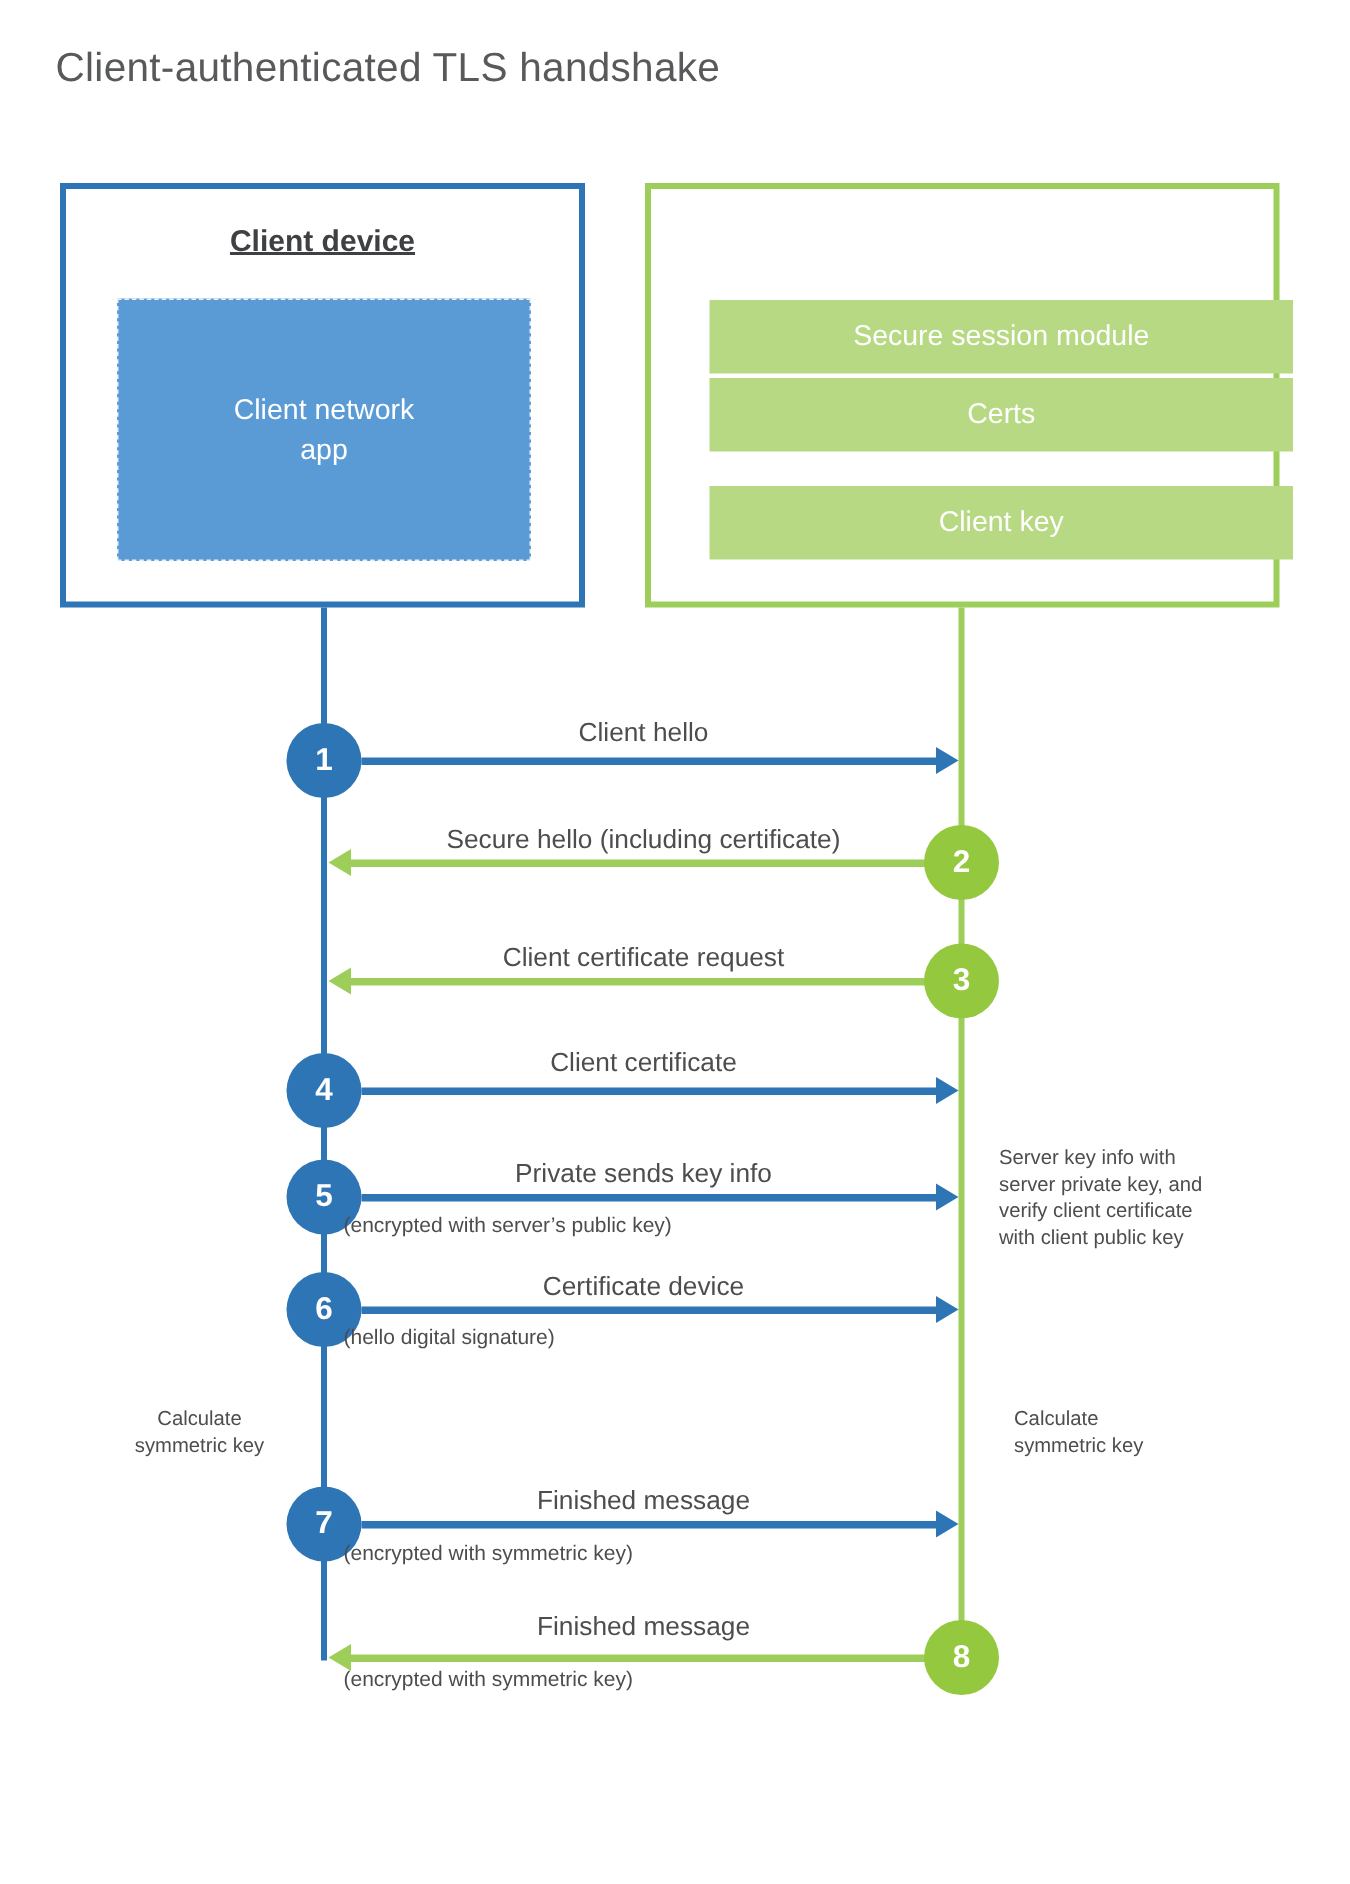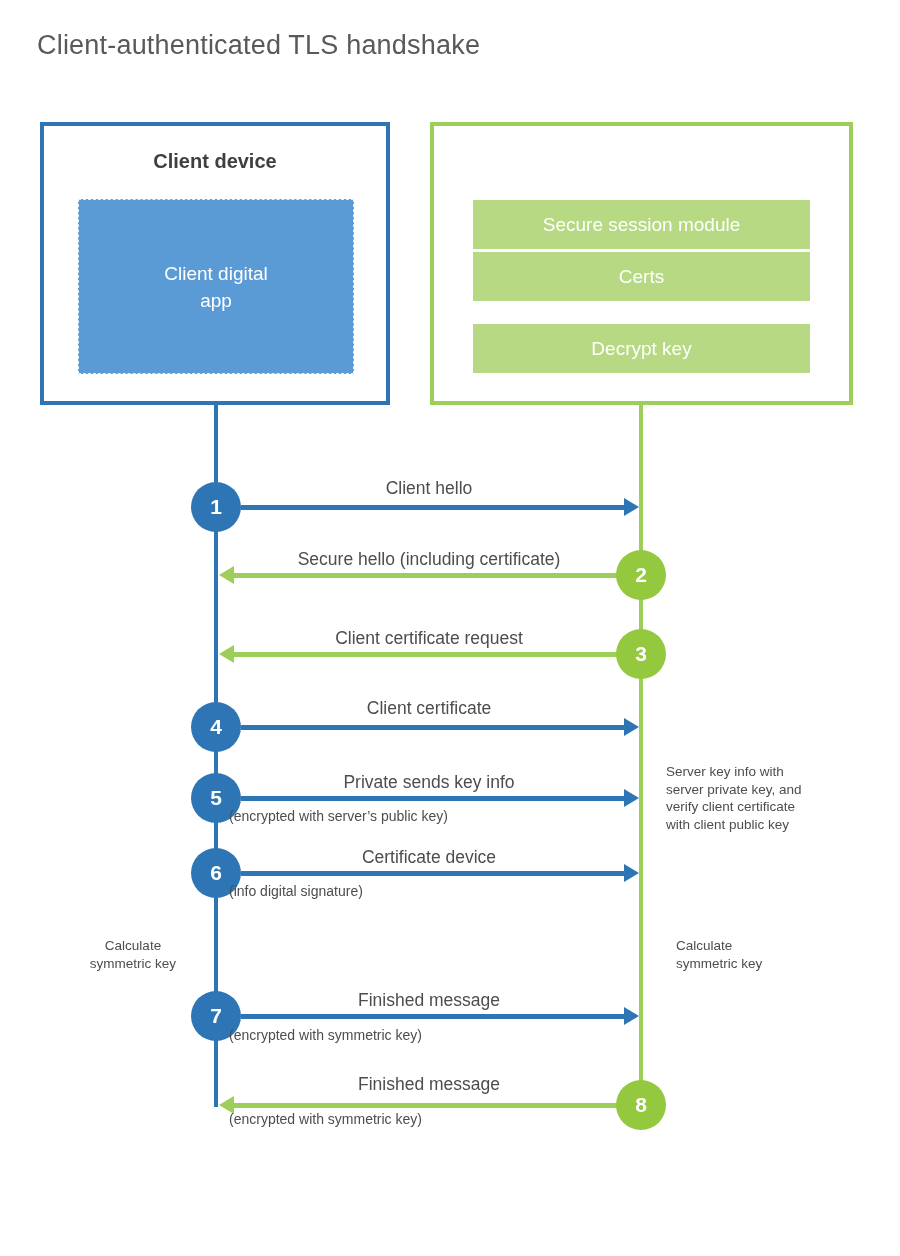--- a/index.html
+++ b/index.html
@@ -34,20 +34,21 @@
   .actor-box.server { left: 430px; width: 423px; border: 4px solid #9dce5a; }
 
   .actor-title {
     position: absolute;
     left: 0; right: 0;
     top: 24px;
     text-align: center;
     font-size: 20px;
     font-weight: bold;
     color: #3f4043;
+    text-decoration: underline;
   }
 
   .app-box {
     position: absolute;
     left: 34px; top: 73px;
     width: 276px; height: 175px;
     background: #5b9bd5;
     border: 1px dashed rgba(255,255,255,0.85);
     display: flex;
     align-items: center;
@@ -55,21 +56,21 @@
     text-align: center;
     color: #ffffff;
     font-size: 19px;
     line-height: 27px;
     white-space: pre-line;
   }
 
   .server-bar {
     position: absolute;
     left: 39px;
-    width: 337px; height: 49px;
+    width: 389px; height: 49px;
     background: #b7d983;
     display: flex;
     align-items: center;
     justify-content: center;
     color: #ffffff;
     font-size: 19px;
   }
   .server-bar.b1 { top: 74px; }
   .server-bar.b2 { top: 126px; }
   .server-bar.b3 { top: 198px; }
@@ -144,28 +145,28 @@
 </style>
 </head>
 <body>
 
 <div class="stage">
 
   <div class="page-title">Client-authenticated TLS handshake</div>
 
   <div class="actor-box client">
     <div class="actor-title">Client device</div>
-    <div class="app-box">Client digital
+    <div class="app-box">Client network
 app</div>
   </div>
 
   <div class="actor-box server">
     <div class="server-bar b1">Secure session module</div>
     <div class="server-bar b2">Certs</div>
-    <div class="server-bar b3">Decrypt key</div>
+    <div class="server-bar b3">Client key</div>
   </div>
 
   <div class="lifeline blue"></div>
   <div class="lifeline green"></div>
 
   <div class="cy1">
     <div class="msg-label">Client hello</div>
     <div class="arrow-line blue"></div>
     <div class="arrow-head right"></div>
     <div class="step-circle blue">1</div>
@@ -198,21 +199,21 @@
     <div class="arrow-head right"></div>
     <div class="step-circle blue">5</div>
     <div class="msg-sublabel">(encrypted with server’s public key)</div>
   </div>
 
   <div class="cy6">
     <div class="msg-label">Certificate device</div>
     <div class="arrow-line blue"></div>
     <div class="arrow-head right"></div>
     <div class="step-circle blue">6</div>
-    <div class="msg-sublabel">(info digital signature)</div>
+    <div class="msg-sublabel">(hello digital signature)</div>
   </div>
 
   <div class="cy7">
     <div class="msg-label">Finished message</div>
     <div class="arrow-line blue"></div>
     <div class="arrow-head right"></div>
     <div class="step-circle blue">7</div>
     <div class="msg-sublabel">(encrypted with symmetric key)</div>
   </div>
 

